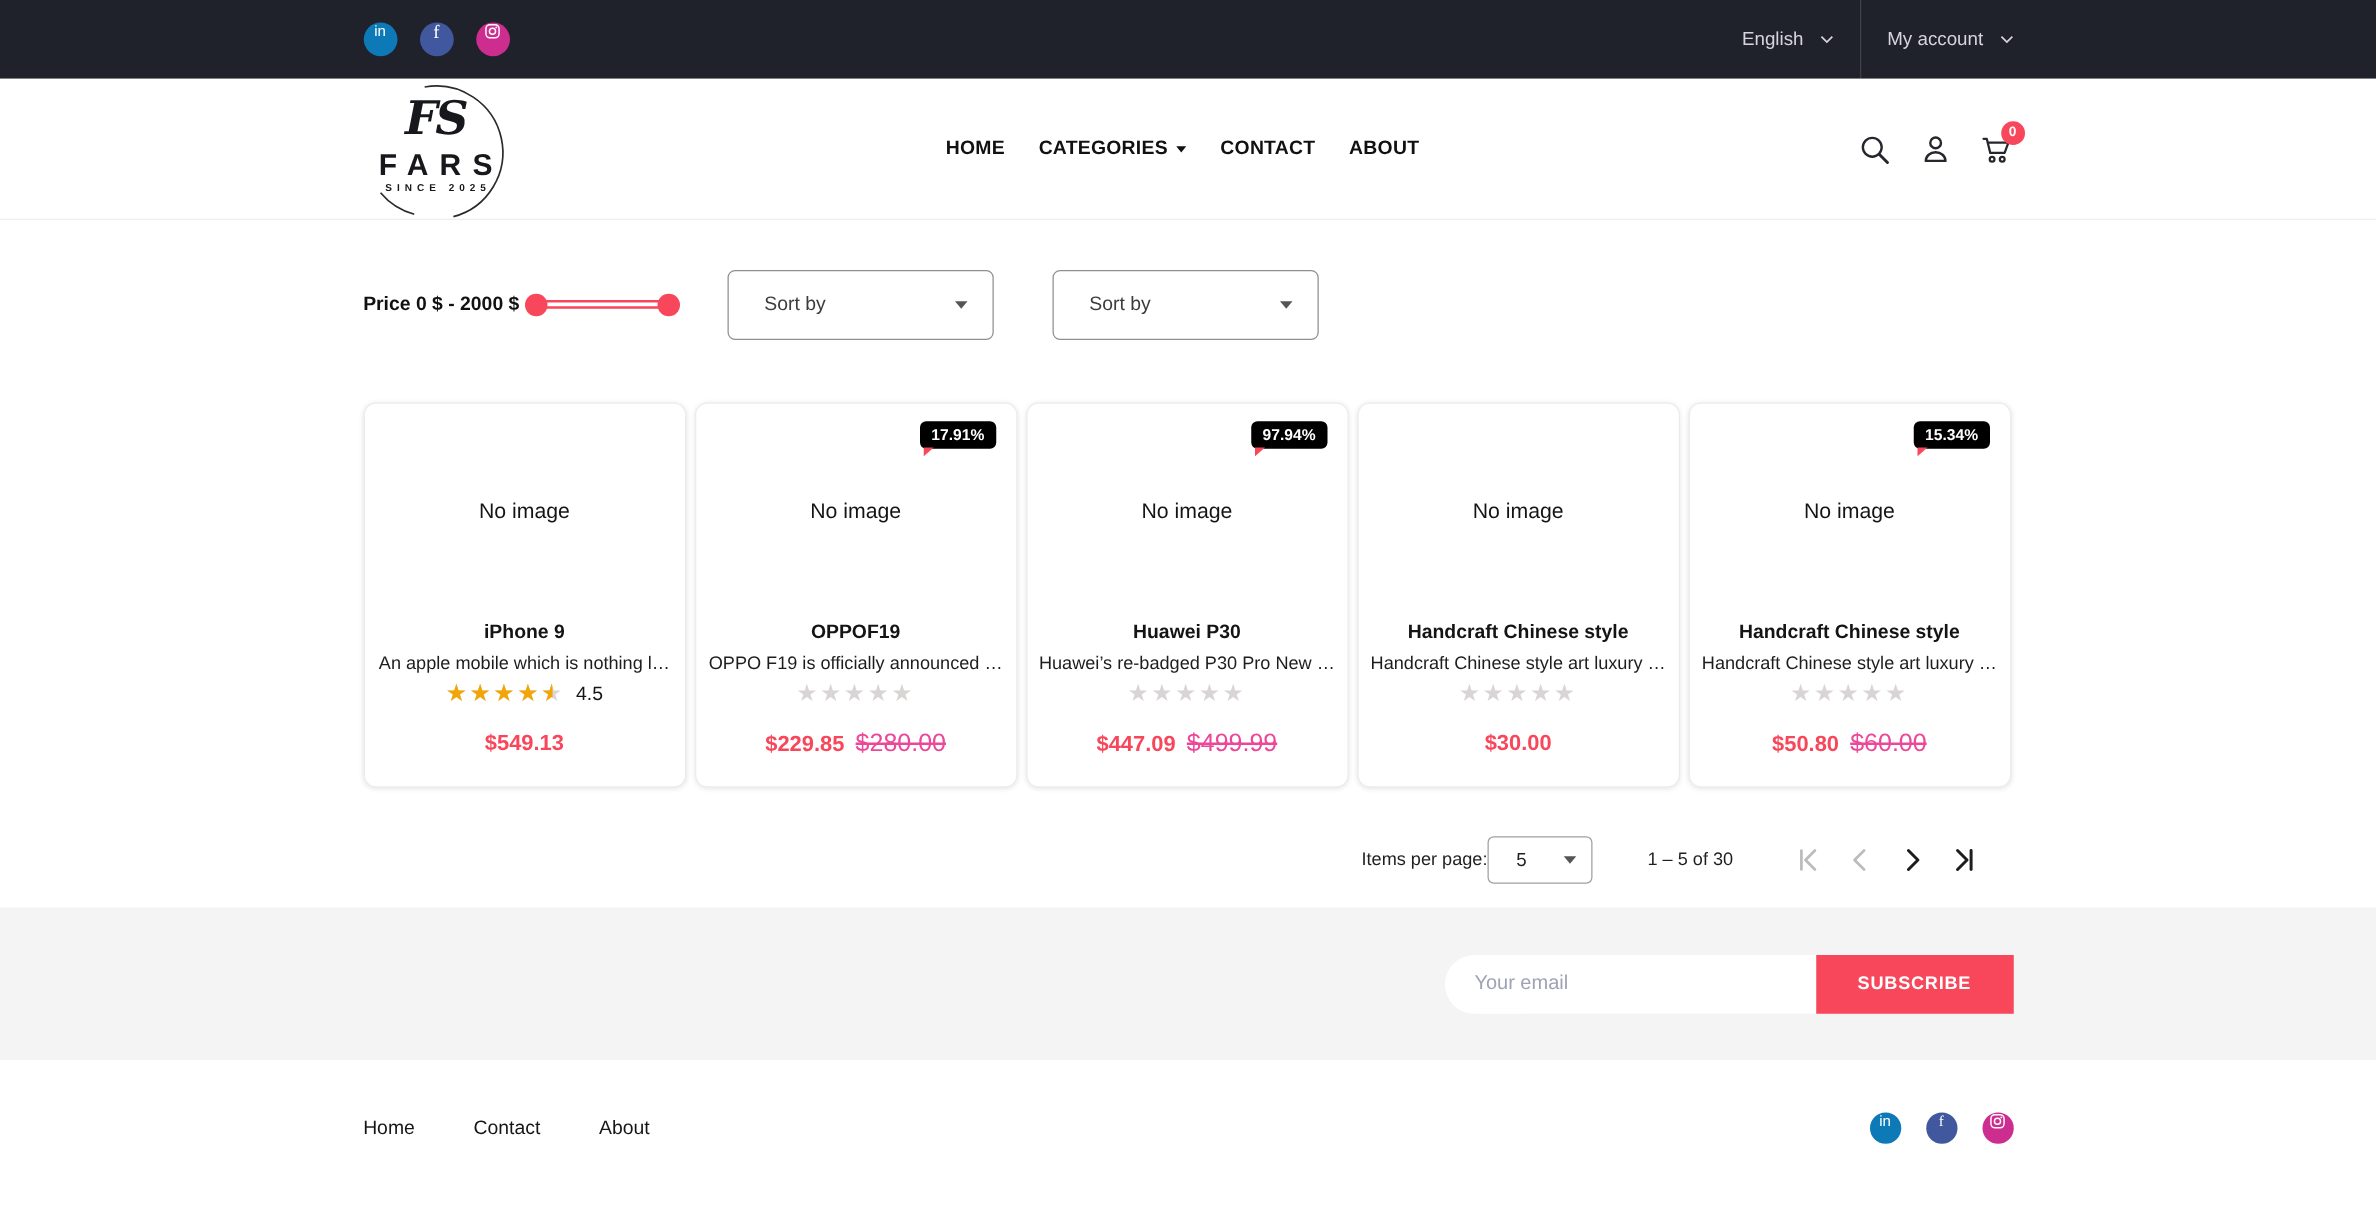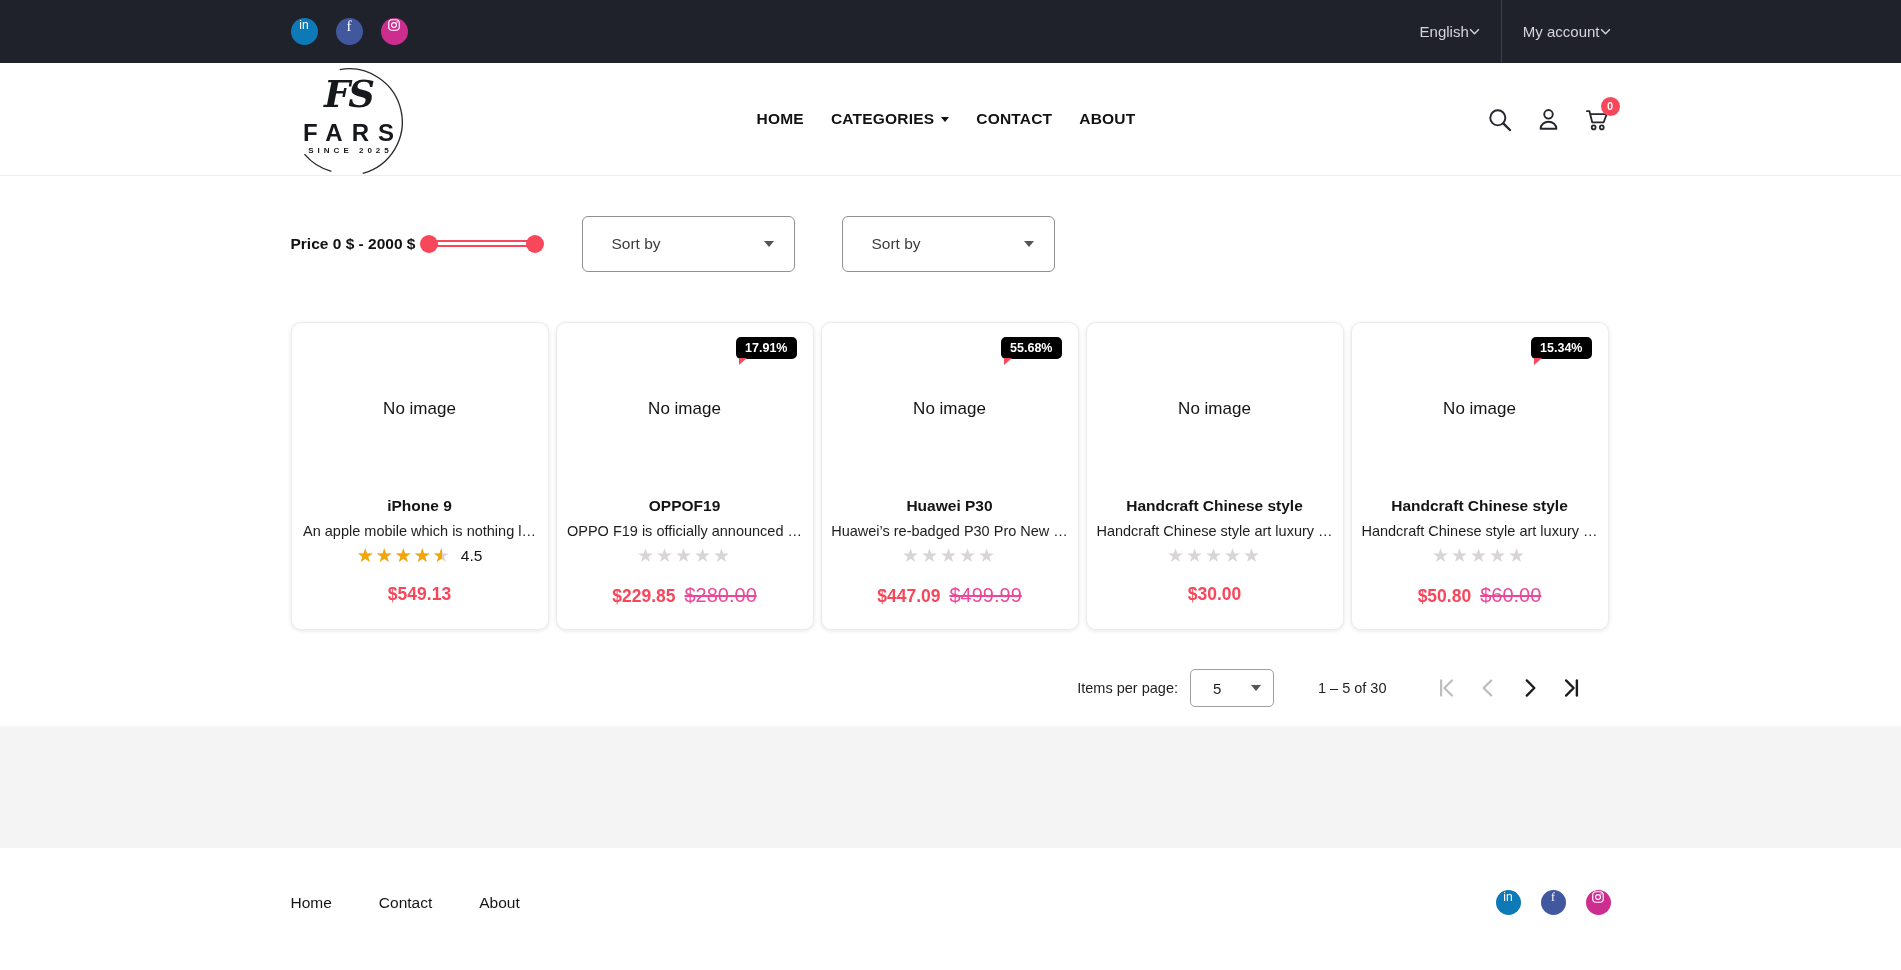--- a/index.html
+++ b/index.html
@@ -16,21 +16,21 @@
   .socials { display: flex; gap: 18px; align-items: center; }
   .social-circle {
     width: 27px; height: 27px; border-radius: 50%; color: #fff;
     display: flex; align-items: flex-start; justify-content: center;
     font-size: 13px; font-weight: normal; cursor: pointer;
   }
   .social-linkedin { background: #0d79b6; font-size: 12px; }
   .social-facebook { background: #41589e; font-family: "Liberation Serif", serif; font-size: 15px; }
   .social-instagram { background: #ce2d90; }
   .topbar-right { margin-left: auto; display: flex; align-items: center; color: #d6d4e0; font-size: 15px; }
-  .topbar-item { display: flex; align-items: center; cursor: pointer; }
+  .topbar-item { display: flex; align-items: center; gap: 13px; cursor: pointer; }
   .topbar-divider { width: 1px; height: 63px; background: rgba(255,255,255,0.14); margin: 0 21px; }
   .chev { width: 11px; height: 7px; }
 
   
   .header { height: 113px; background: #fff; border-bottom: 1px solid #ededed; }
   .header .container { height: 100%; display: flex; align-items: center; }
   .logo { position: relative; width: 116px; height: 111px; cursor: pointer; flex: none; }
   .logo svg.ring { position: absolute; inset: 0; }
   .logo-monogram {
     position: absolute; top: 8px; left: 0; width: 100%; text-align: center;
@@ -98,21 +98,21 @@
   .card-rating { position: absolute; top: 222px; width: 100%; display: flex; justify-content: center; align-items: center; gap: 9px; }
   .stars { position: relative; display: inline-block; font-size: 19px; letter-spacing: 2px; line-height: 1.2; color: #d9d5d5; }
   .stars-fill { position: absolute; left: 0; top: 0; overflow: hidden; white-space: nowrap; color: #f3a505; width: 0; }
   .rating-num { font-size: 15.5px; color: #141414; }
   .card-price { position: absolute; top: 261px; width: 100%; text-align: center; font-size: 17.5px; font-weight: bold; color: #f8465a; }
   .old-price { margin-left: 9px; font-size: 20px; font-weight: normal; color: #ec4899; text-decoration: line-through; }
 
   
   .pagination { margin-top: 38px; }
   .pagination .container { display: flex; align-items: center; justify-content: flex-end; padding-right: 26px; height: 40px; }
-  .ipp-label { font-size: 14.5px; color: #1f1f1f; margin-right: 12px; }
+  .ipp-label { font-size: 14.5px; color: #1f1f1f; }
   .ipp-select {
     width: 84px; height: 38px; border: 1px solid #9f9f9f; border-radius: 5px;
     display: flex; align-items: center; justify-content: space-between;
     padding: 0 12px 0 22px; font-size: 15px; color: #1f1f1f; cursor: pointer; background: #fff;
   }
   .range-label { font-size: 14.5px; color: #1f1f1f; margin-left: 44px; }
   .page-btns { display: flex; align-items: center; gap: 16px; margin-left: 46px; }
   .page-btn { width: 26px; height: 26px; cursor: pointer; }
   .page-btn svg { width: 100%; height: 100%; }
   .page-btn.disabled { color: #bcbcbc; }
@@ -288,21 +288,21 @@
           <span class="stars-fill" style="width: 0%;">★★★★★</span>
         </span>
 
       </div>
       <div class="card-price">
         <span>$229.85</span><span class="old-price">$280.00</span>
       </div>
     </div>
 
     <div class="card">
-      <div class="badge">55.68%</div>
+      <div class="badge">97.94%</div>
       <div class="noimage">No image</div>
       <div class="card-title">Huawei P30</div>
       <div class="card-desc">Huawei’s re-badged P30 Pro New …</div>
       <div class="card-rating">
         <span class="stars">
           <span class="stars-base">★★★★★</span>
           <span class="stars-fill" style="width: 0%;">★★★★★</span>
         </span>
 
       </div>
@@ -380,20 +380,24 @@
           </svg>
       </div>
     </div>
   </div>
 </div>
 
 <div class="newsletter">
   <div class="container">
     <div>
     </div>
+    <div class="nl-form">
+      <input class="nl-input" type="text" placeholder="Your email" style="">
+      <button class="nl-btn">SUBSCRIBE</button>
+    </div>
   </div>
 </div>
 
 <div class="footer">
   <div class="container">
     <div class="footer-links">
       <span class="footer-link">Home</span>
       <span class="footer-link">Contact</span>
       <span class="footer-link">About</span>
     </div>

